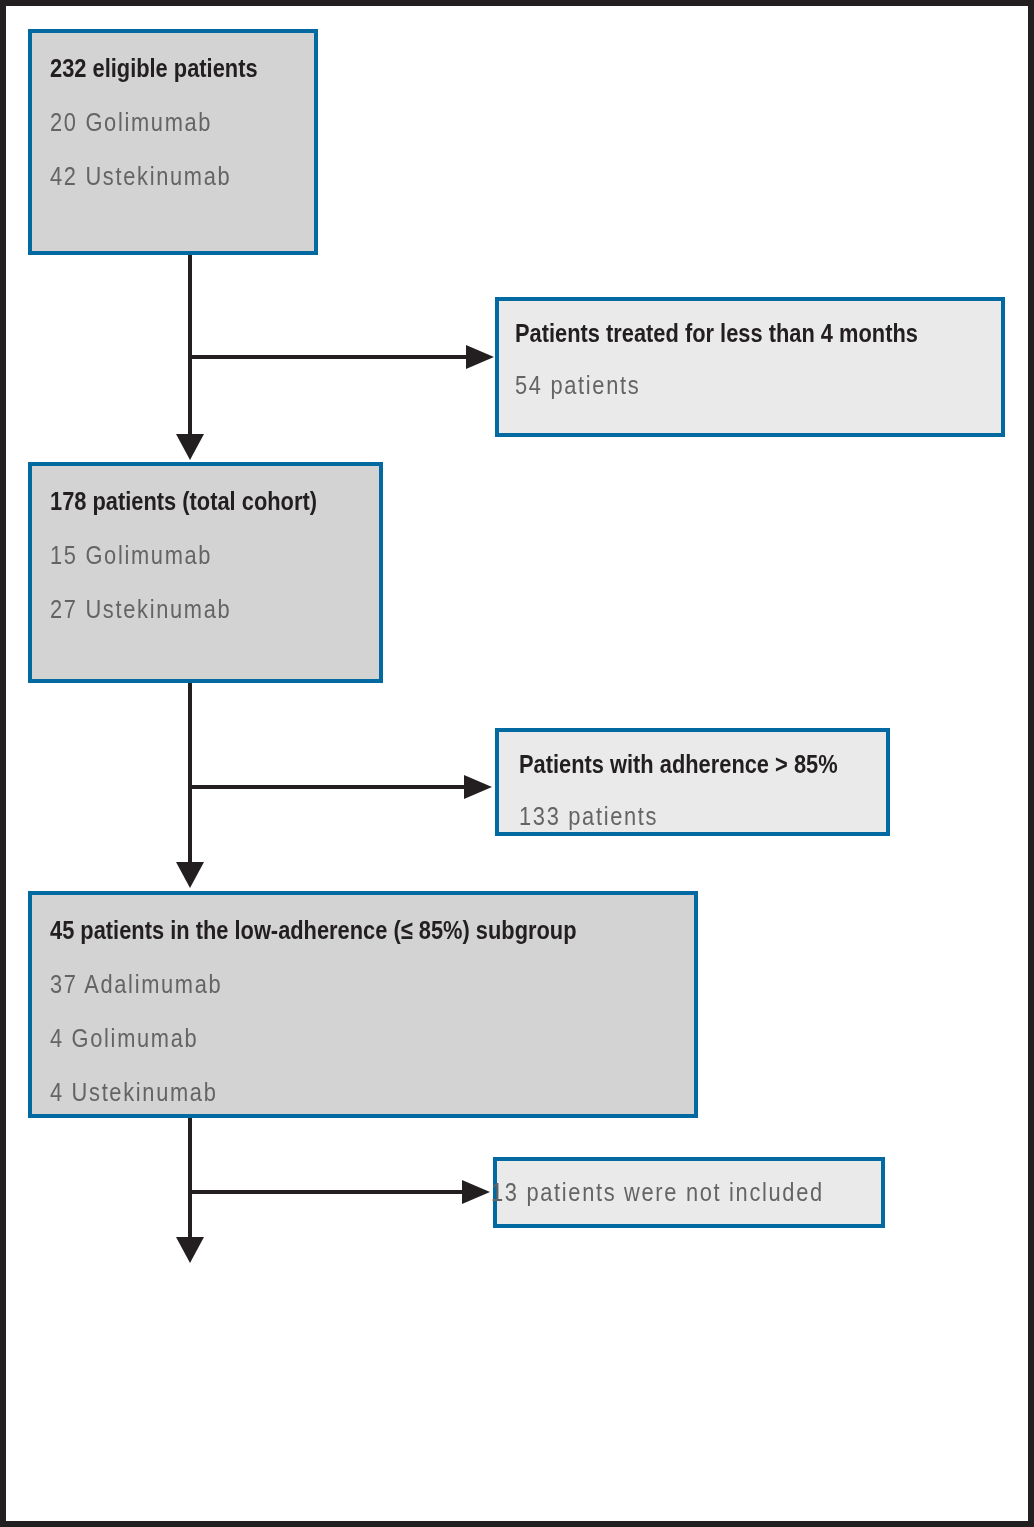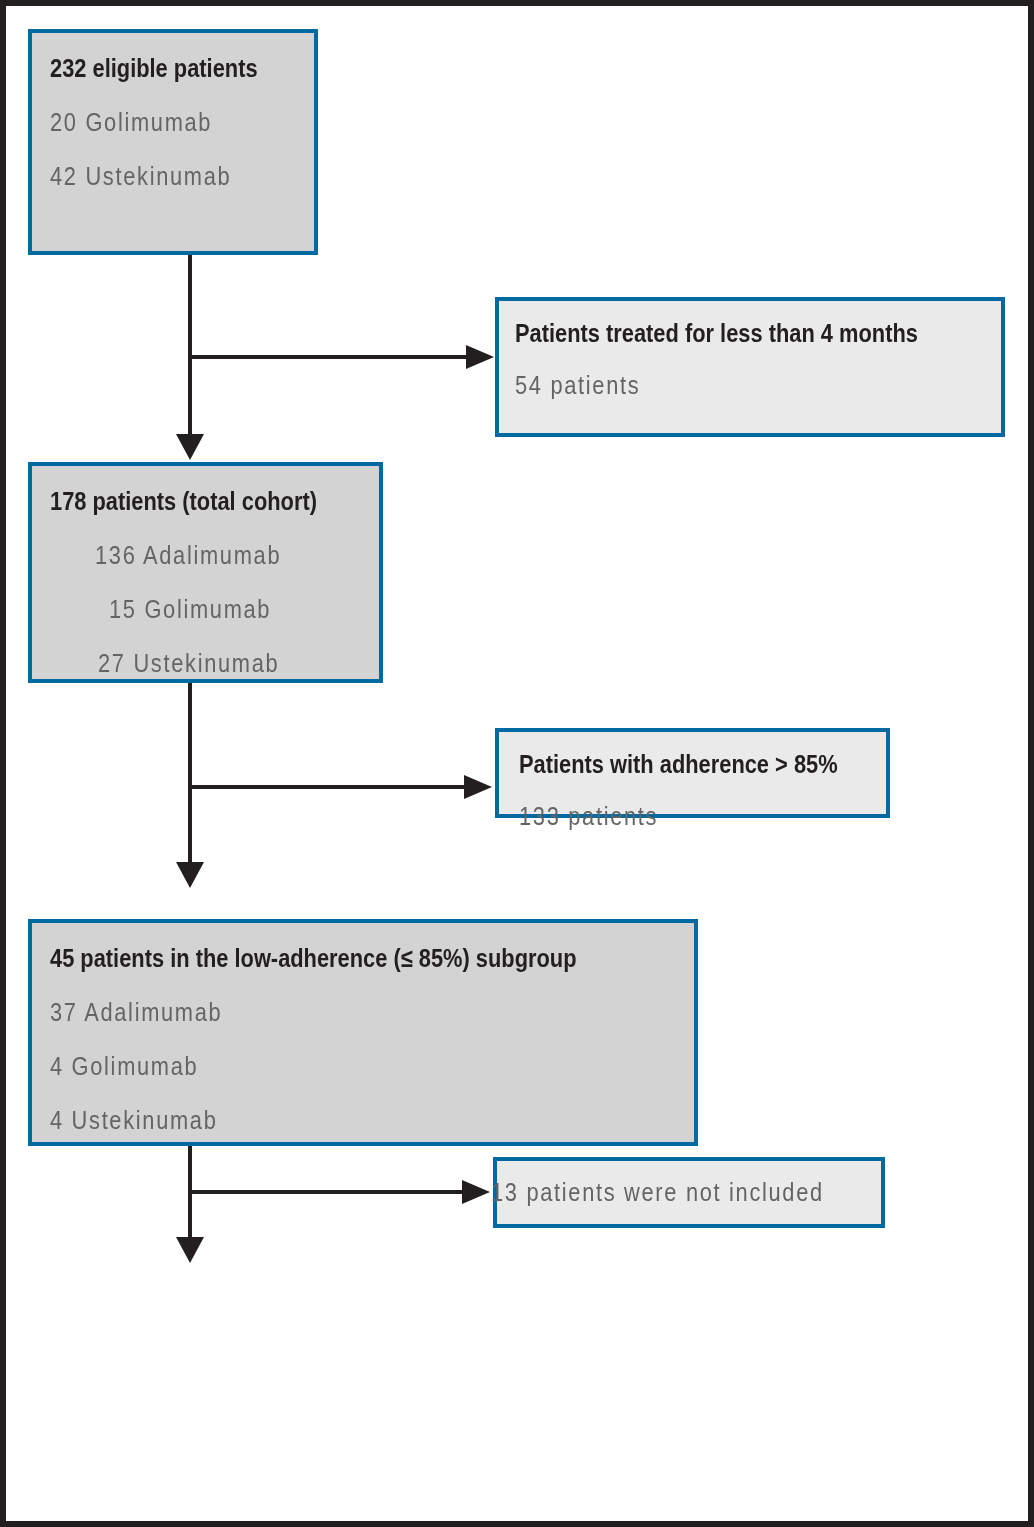--- a/index.html
+++ b/index.html
@@ -61,23 +61,23 @@
   .head-right {
     position: absolute; z-index: 1;
     width: 0; height: 0;
     border-top: 12px solid transparent;
     border-bottom: 12px solid transparent;
     border-left: 28px solid #231f20;
   }
   
   #box-eligible   { left: 28px;  top: 29px;   width: 290px; height: 226px; }
   #box-less4      { left: 495px; top: 297px;  width: 510px; height: 140px; }
-  #box-cohort     { left: 28px;  top: 462px;  width: 355px; height: 221px; text-align: center; }
-  #box-adherent   { left: 495px; top: 728px;  width: 395px; height: 90px; padding-left: 20px; }
-  #box-lowadh     { left: 28px;  top: 891px;  width: 670px; height: 227px; margin-top: 28px; }
+  #box-cohort     { left: 28px;  top: 462px;  width: 355px; height: 221px; }
+  #box-adherent   { left: 495px; top: 728px;  width: 395px; height: 108px; padding-left: 20px; }
+  #box-lowadh     { left: 28px;  top: 891px;  width: 670px; height: 227px; }
   #box-notincl    { left: 493px; top: 1157px; width: 392px; height: 71px; }
   #box-included   { left: 28px;  top: 1270px; width: 625px; height: 223px; }
   
   #v1 { left: 188px; top: 255px;  height: 180px; }
   #h1 { left: 190px; top: 355px;  width: 276px; }
   #v2 { left: 188px; top: 683px;  height: 180px; }
   #h2 { left: 190px; top: 785px;  width: 274px; }
   #v3 { left: 188px; top: 1118px; height: 120px; }
   #h3 { left: 190px; top: 1190px; width: 272px; }
   #v1h { left: 176px; top: 434px; }
@@ -104,21 +104,20 @@
   <div class="hline" id="h1"></div>
   <div class="head-right" id="h1h"></div>
 
   <div class="box side-box" id="box-less4">
     <span class="box-title"><span class="cond">Patients treated for less than 4 months</span></span>
     <span class="box-line"><span class="cond">54 patients</span></span>
   </div>
 
   <div class="box main-box" id="box-cohort">
     <span class="box-title"><span class="cond">178 patients (total cohort)</span></span>
-    <span class="box-line"><span class="cond">136 Adalimumab</span></span>
     <span class="box-line"><span class="cond">15 Golimumab</span></span>
     <span class="box-line"><span class="cond">27 Ustekinumab</span></span>
   </div>
 
   <div class="vline" id="v2"></div>
   <div class="head-down" id="v2h"></div>
   <div class="hline" id="h2"></div>
   <div class="head-right" id="h2h"></div>
 
   <div class="box side-box" id="box-adherent">

